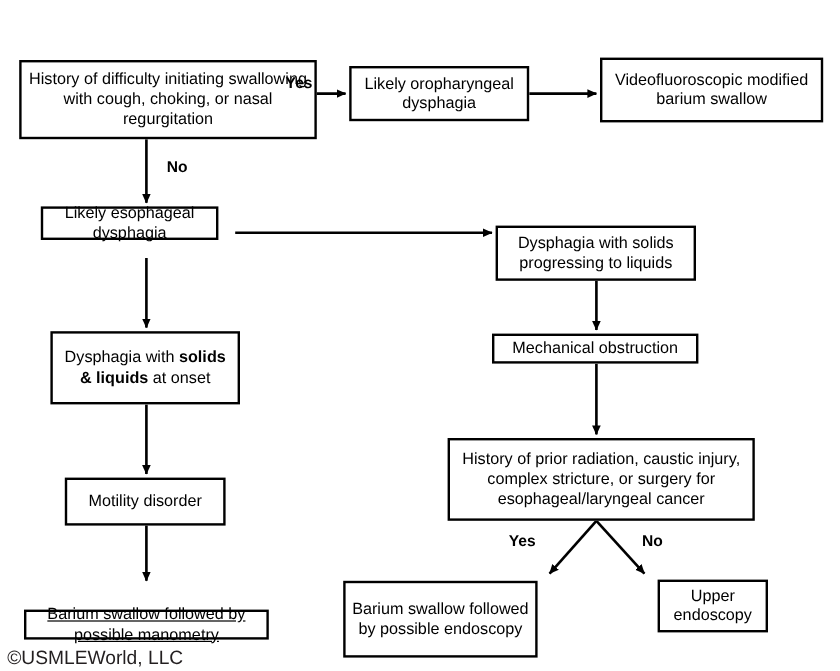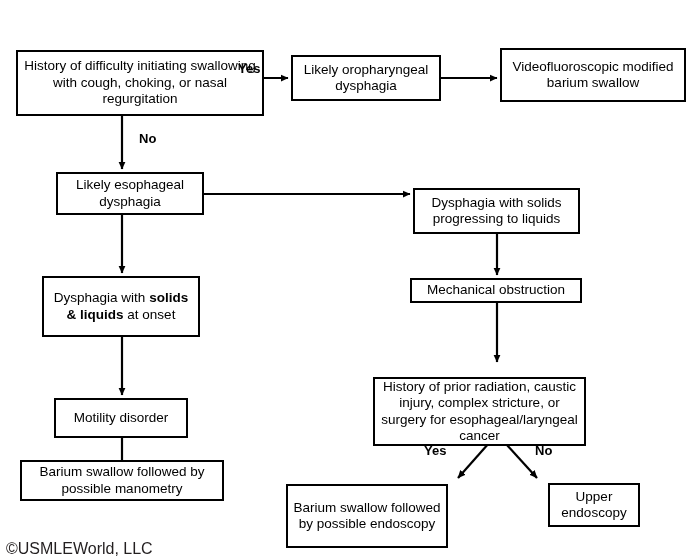--- a/index.html
+++ b/index.html
@@ -107,45 +107,45 @@
   </div>
 
   <div class="node" style="left:291px; top:55px; width:150px; height:46px;">
     <span class="inner">Likely oropharyngeal dysphagia</span>
   </div>
 
   <div class="node" style="left:500px; top:48px; width:186px; height:54px;text-align:center;">
     <span class="inner">Videofluoroscopic modified barium swallow</span>
   </div>
 
-  <div class="node" style="left:56px; top:172px; width:148px; height:43px;">
+  <div class="node" style="left:34px; top:172px; width:148px; height:28px;">
     <span class="inner">Likely esophageal dysphagia</span>
   </div>
 
   <div class="node" style="left:413px; top:188px; width:167px; height:46px;">
     <span class="inner">Dysphagia with solids progressing to liquids</span>
   </div>
 
   <div class="node" style="left:42px; top:276px; width:158px; height:61px;">
     <span class="inner"><span>Dysphagia with </span><b>solids &amp; liquids</b><span> at onset</span></span>
   </div>
 
   <div class="node" style="left:410px; top:278px; width:172px; height:25px;">
     <span class="inner">Mechanical obstruction</span>
   </div>
 
-  <div class="node" style="left:373px; top:377px; width:213px; height:69px;">
+  <div class="node" style="left:373px; top:365px; width:256px; height:69px;">
     <span class="inner">History of prior radiation, caustic injury, complex stricture, or surgery for esophageal/laryngeal cancer</span>
   </div>
 
   <div class="node" style="left:54px; top:398px; width:134px; height:40px;">
     <span class="inner">Motility disorder</span>
   </div>
 
-  <div class="node" style="left:20px; top:460px; width:204px; height:41px;">
+  <div class="node" style="left:20px; top:508px; width:204px; height:25px;text-decoration:underline;">
     <span class="inner">Barium swallow followed by possible manometry</span>
   </div>
 
   <div class="node" style="left:286px; top:484px; width:162px; height:64px;">
     <span class="inner">Barium swallow followed by possible endoscopy</span>
   </div>
 
   <div class="node" style="left:548px; top:483px; width:92px; height:44px;">
     <span class="inner">Upper endoscopy</span>
   </div>

